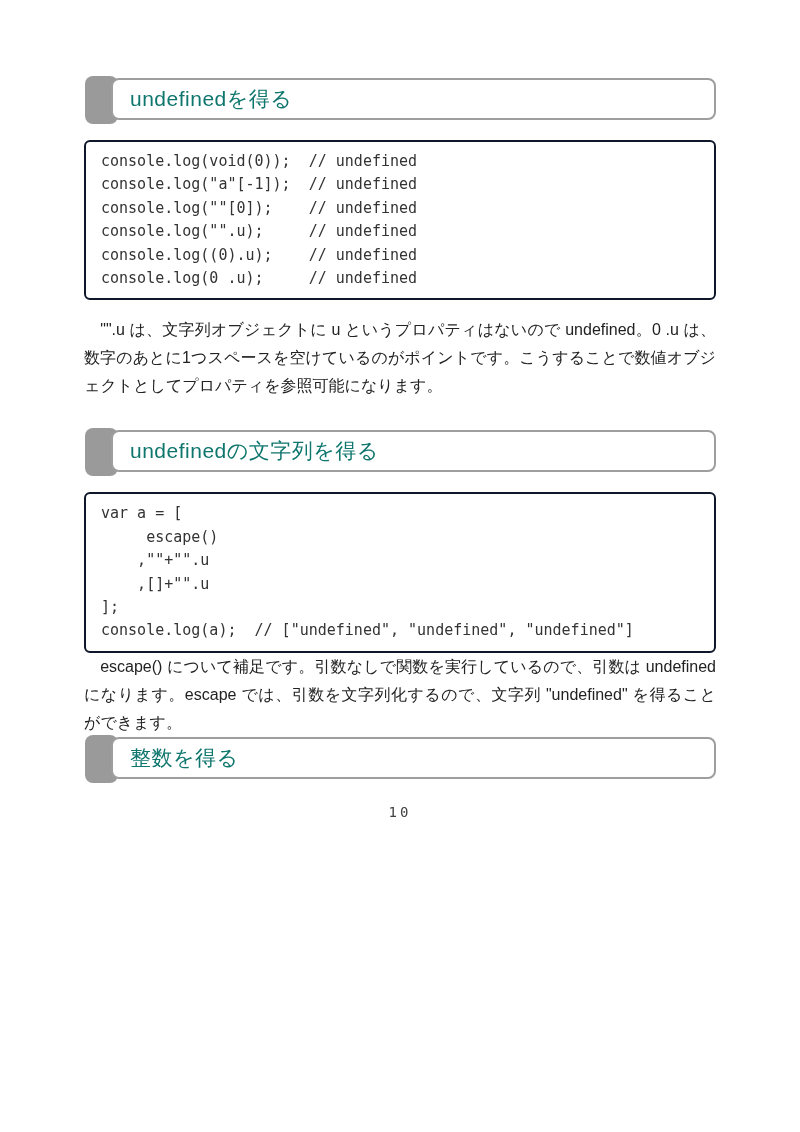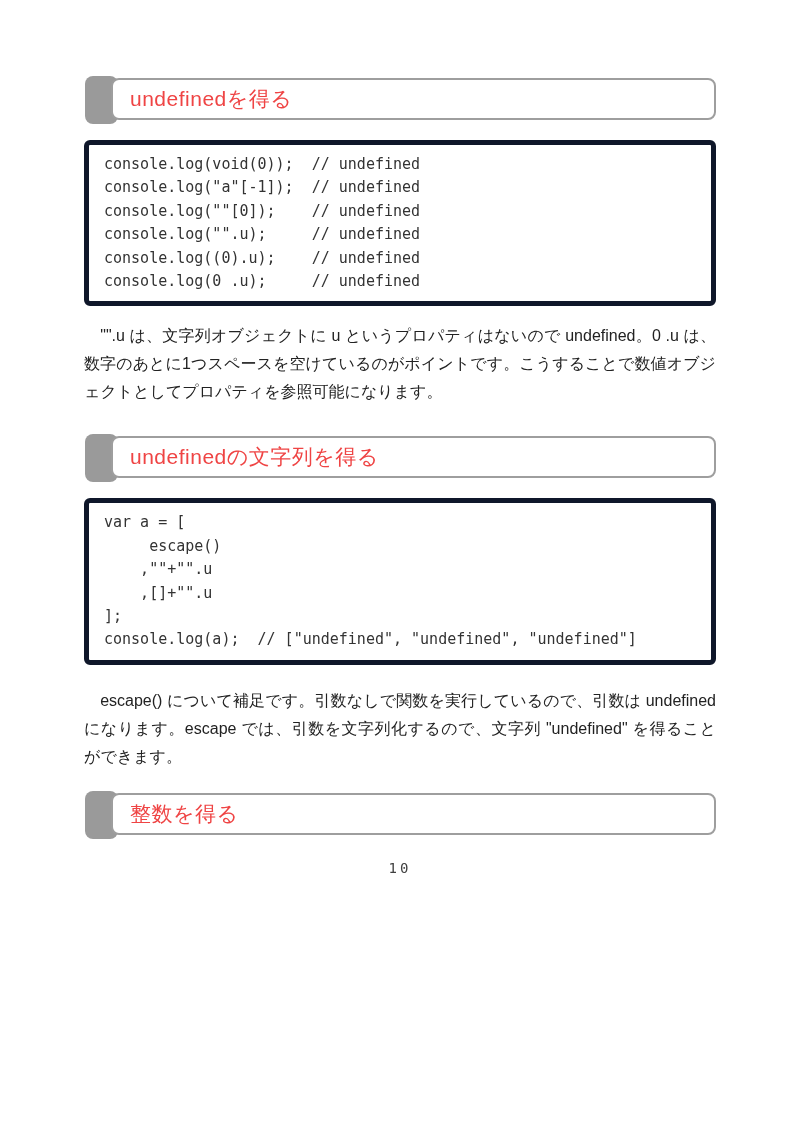--- a/index.html
+++ b/index.html
@@ -41,26 +41,26 @@
     background: #ffffff;
     border: 2px solid #9e9e9e;
     border-radius: 8px;
     display: flex;
     align-items: center;
     padding-left: 17px;
   }
   .heading-title {
     font-size: 21px;
     letter-spacing: 0.5px;
-    color: #ef4444;
+    color: #0f766e;
   }
 
   
   .code {
-    border: 5px solid #0f172a;
+    border: 2px solid #0f172a;
     border-radius: 6px;
     background: #ffffff;
     padding: 8px 15px;
     font-family: "DejaVu Sans Mono", "Liberation Mono", monospace;
     font-size: 15px;
     line-height: 23.4px;
     color: #333333;
     white-space: pre;
     overflow: hidden;
   }
@@ -68,21 +68,21 @@
   
   .para {
     font-size: 16px;
     line-height: 28px;
     color: #222222;
     text-align: justify;
   }
 
   
   .mb16 { margin-bottom: 16px; }
-  .mb22 { margin-bottom: 22px; }
+  .mb22 { }
   .mb12 { margin-bottom: 12px; }
   .mb30 { margin-bottom: 30px; }
 
   
   .footer {
     margin-top: 24px;
     text-align: center;
   }
   .page-number {
     font-family: "DejaVu Sans Mono", "Liberation Mono", monospace;

